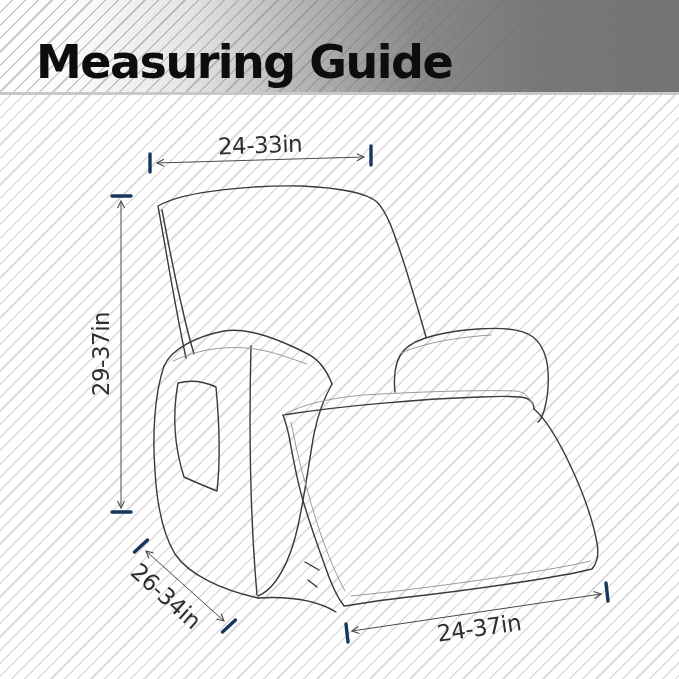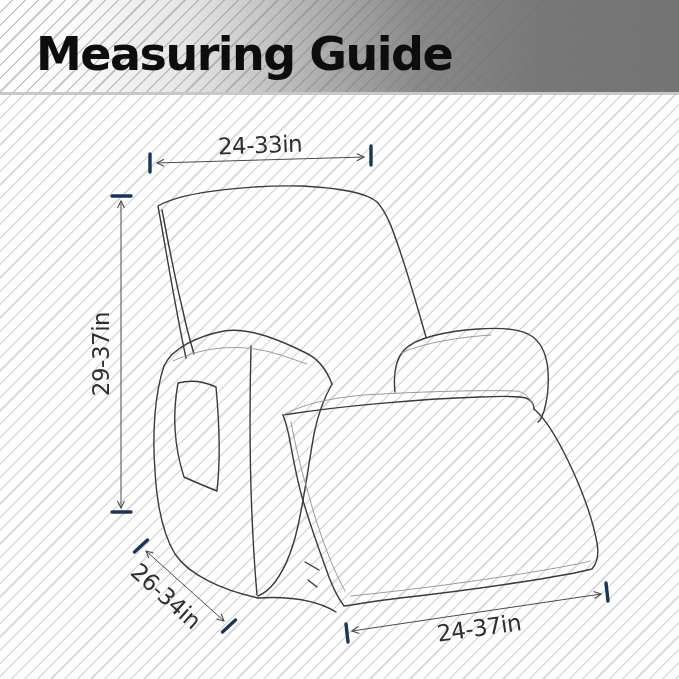--- a/index.html
+++ b/index.html
@@ -18,21 +18,21 @@
         rgba(120,120,120,0.20) 28%,
         rgba(118,118,118,0.55) 45%,
         rgba(116,116,116,0.85) 62%,
         rgba(114,114,114,0.96) 80%,
         rgba(113,113,113,0.98) 100%),
       repeating-linear-gradient(135deg,#ffffff 0px,#ffffff 7.8px,#cccccc 7.8px,#cccccc 9.4px);
     border-bottom:3px solid #c8c8c8;
     z-index:2;
   }
   .header h1{
-    margin:0;padding:8px 0 0 36px;line-height:92px;
+    margin:0;padding:16px 0 0 36px;line-height:92px;
     font-size:46px;font-weight:bold;letter-spacing:-1.5px;color:#0d0d0d;
     white-space:nowrap;
   }
   svg.diagram{position:absolute;top:0;left:0;z-index:1;}
   .mlabel{
     font-family:"DejaVu Sans","Liberation Sans",sans-serif;
     font-size:23px;fill:#2e2e2e;letter-spacing:-0.5px;
   }
 </style>
 </head>

